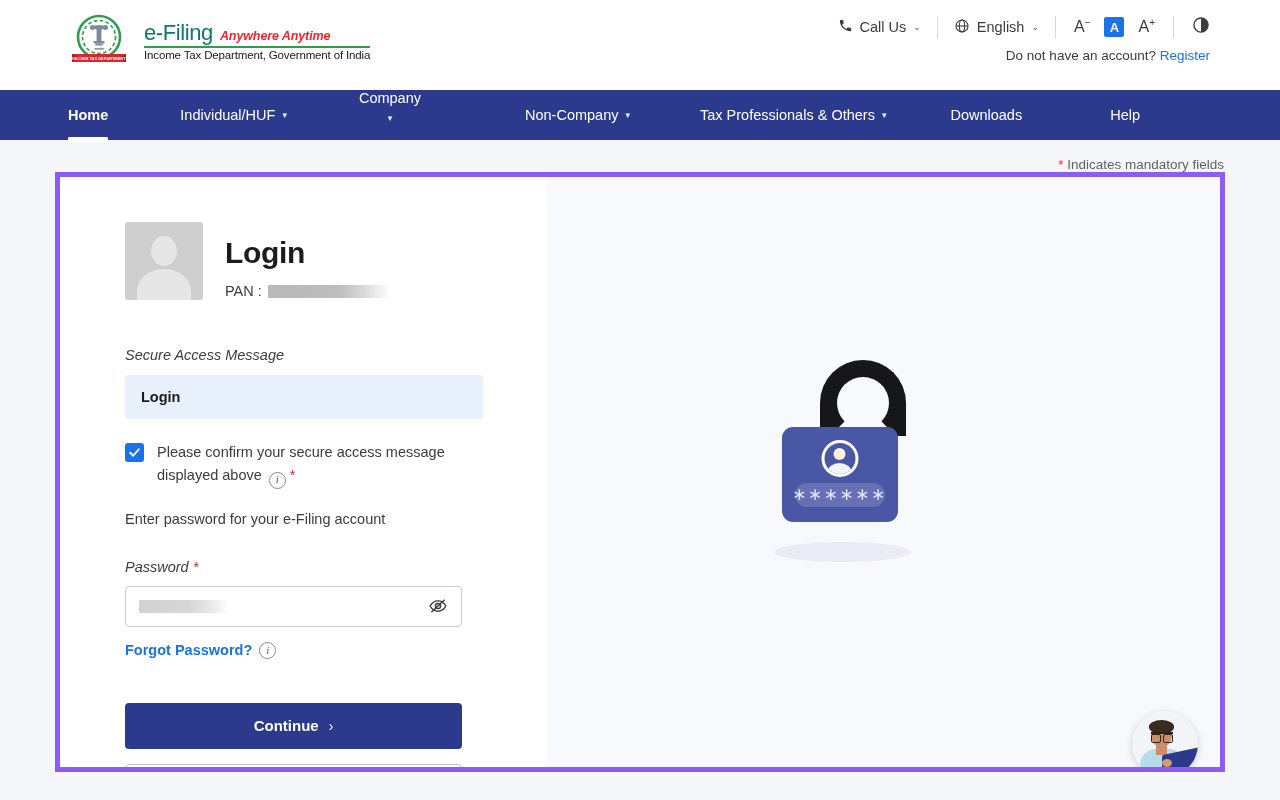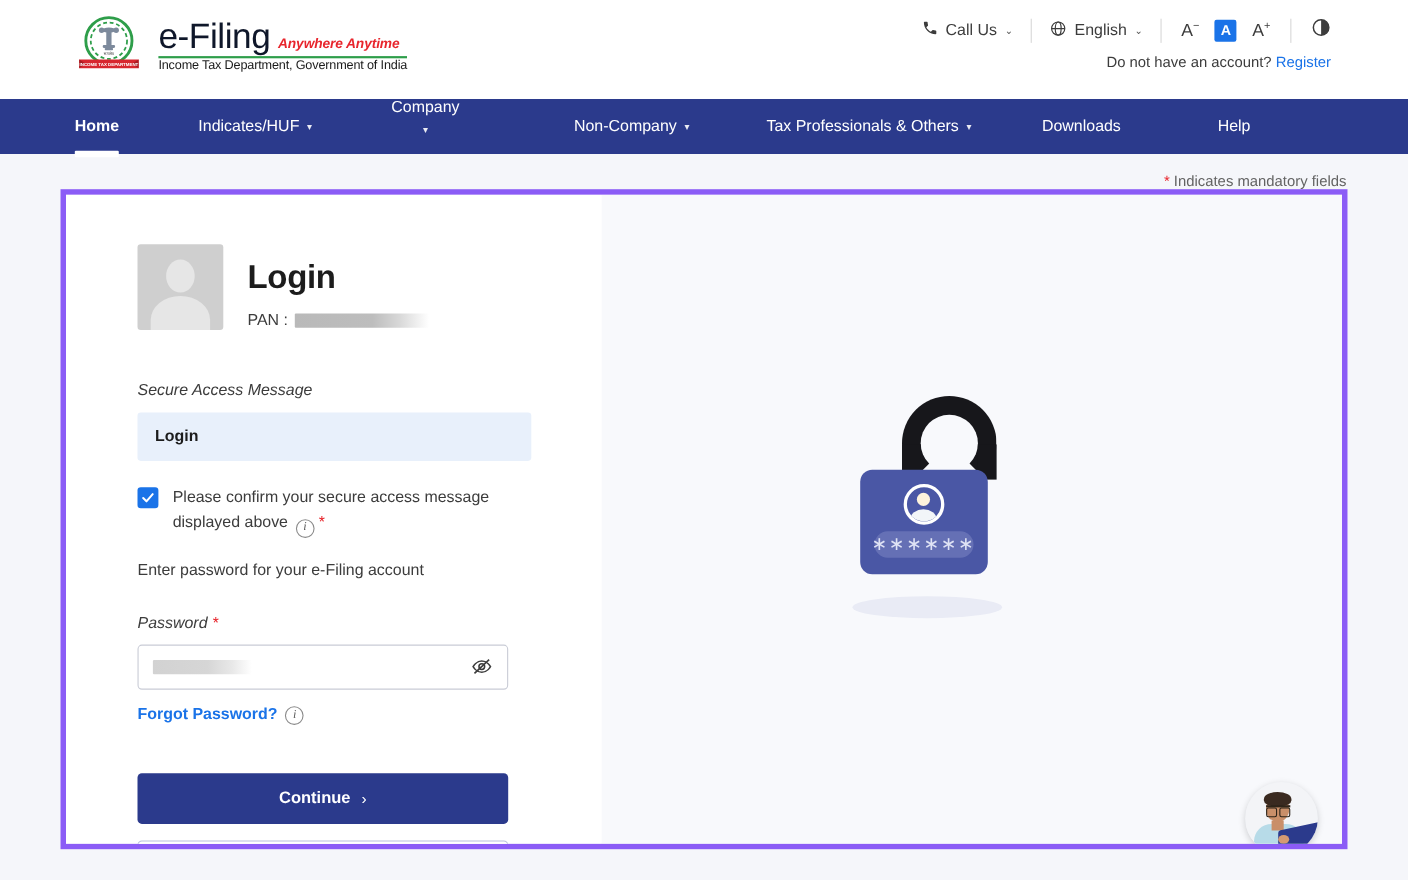--- a/index.html
+++ b/index.html
@@ -17,21 +17,21 @@
     display: flex; align-items: flex-start;
     padding: 0 56px 0 68px;
     position: relative;
   }
   .brand { display: flex; align-items: center; gap: 10px; padding-top: 12px; }
 
   .emblem { width: 66px; height: 56px; position: relative; flex: none; }
   .brand-text { padding-top: 2px; }
   .brand-line1 { display: flex; align-items: baseline; gap: 7px; }
   .efiling {
-    font-size: 32px; color: #0f172a; letter-spacing: -0.4px;
+    font-size: 22px; color: #0f766e; letter-spacing: -0.4px;
     font-weight: 400; line-height: 1;
   }
   .tagline {
     font-size: 12.5px; color: #e8262d; font-style: italic;
     font-weight: bold; letter-spacing: -0.1px;
   }
   .brand-rule {
     height: 2px; background: #2e9e4a; margin: 2px 0 1px 0; width: 100%;
   }
   .brand-sub {
@@ -361,21 +361,21 @@
       <a>Register</a>
     </div>
   </div>
 </div>
 
 <div class="nav">
   <div class="navitem active" style="margin-right:72px;">
     <span>Home</span>
   </div>
   <div class="navitem" style="margin-right:72px;">
-    <span>Indicates/HUF</span>
+    <span>Individual/HUF</span>
     <span class="ncaret">▾</span>
   </div>
   <div class="navitem" style="margin-right:104px;flex-direction:column;">
     <span>Company</span>
     <span class="ncaret">▾</span>
   </div>
   <div class="navitem" style="margin-right:70px;">
     <span>Non-Company</span>
     <span class="ncaret">▾</span>
   </div>

